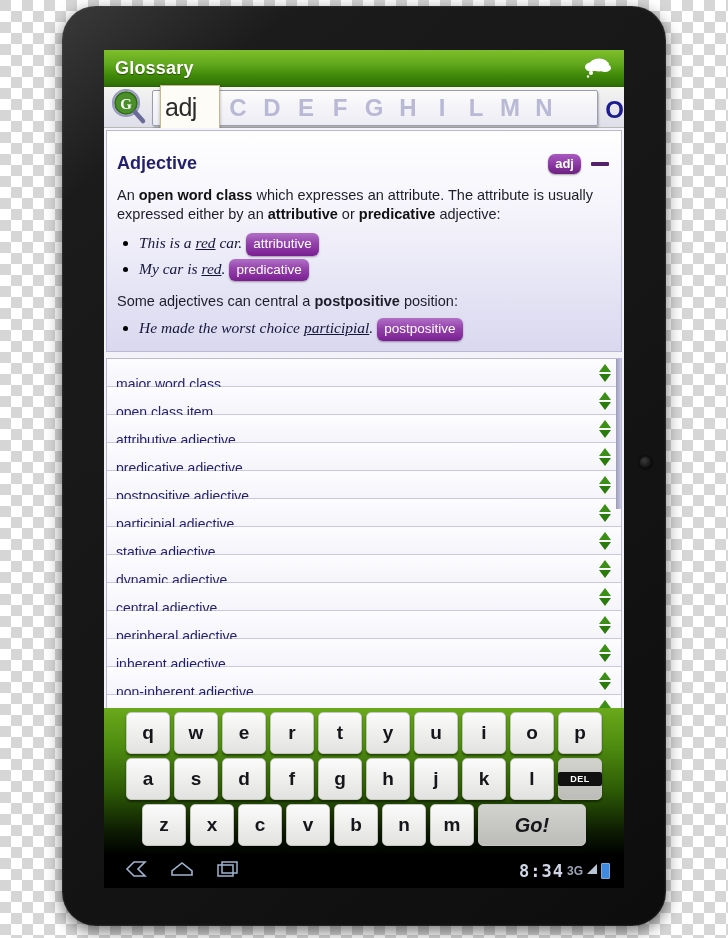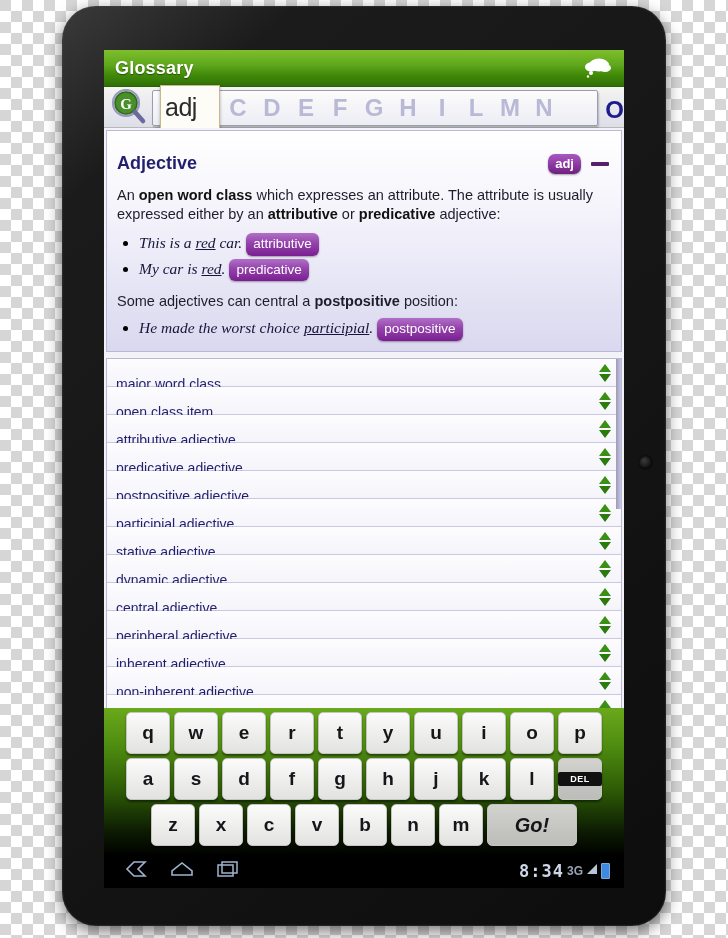--- a/index.html
+++ b/index.html
@@ -127,21 +127,21 @@
     border:1px solid #c4c4c0;box-shadow:0 2px 2px rgba(0,0,0,.45);
     display:flex;align-items:center;justify-content:center;
     font-size:19px;font-weight:bold;color:#16161a;box-sizing:border-box;
   }
   .key.special{background:linear-gradient(180deg,#d2d2cf,#bcbcb8);}
   .key.del{font-size:10px;}
   .key.del .delbox{
     border:2px solid #111;border-radius:2px;padding:0 10px;font-size:9px;
     font-weight:bold;background:#111;color:#fff;letter-spacing:.5px;
   }
-  .key.go{width:90px;font-style:italic;font-size:20px;}
+  .key.go{width:108px;font-style:italic;font-size:20px;}
   
   .navbar{
     position:absolute;left:42px;top:848px;width:520px;height:34px;background:#000;
     display:flex;align-items:center;font-weight:bold;
   }
   .nav-icons{display:flex;align-items:center;gap:22px;margin-left:20px;}
   .nav-right{margin-left:auto;display:flex;align-items:center;gap:3px;margin-right:14px;}
   .clock{
     color:#cfd6e6;font-size:17px;font-family:"DejaVu Sans Mono",monospace;letter-spacing:1px;
   }

